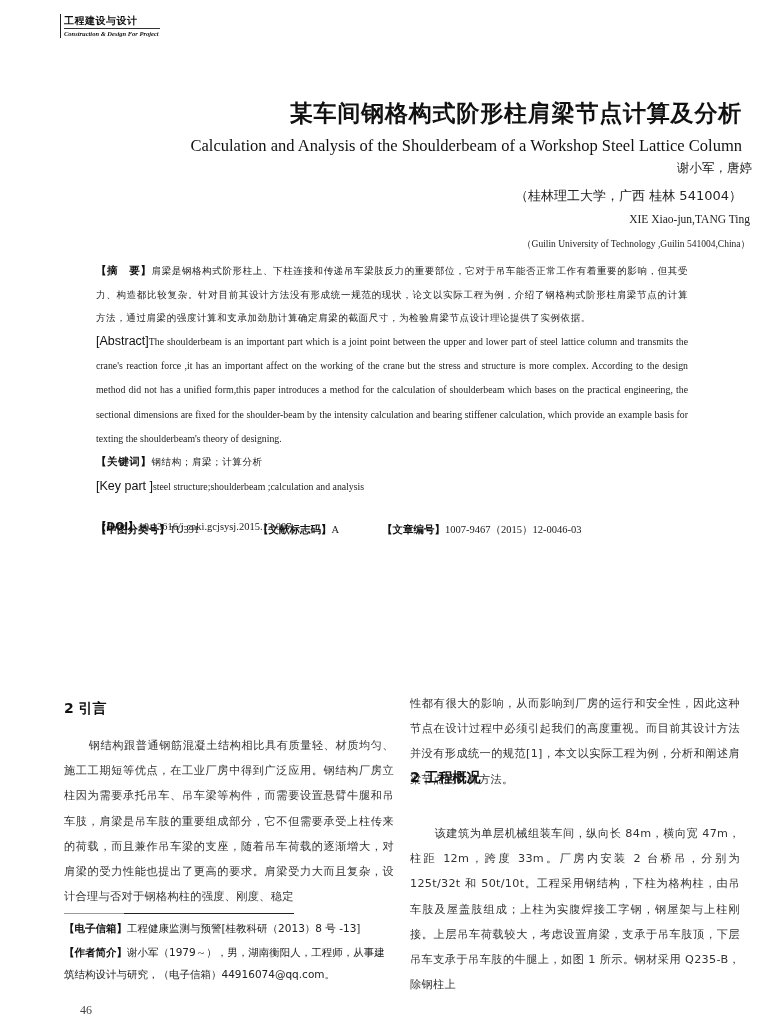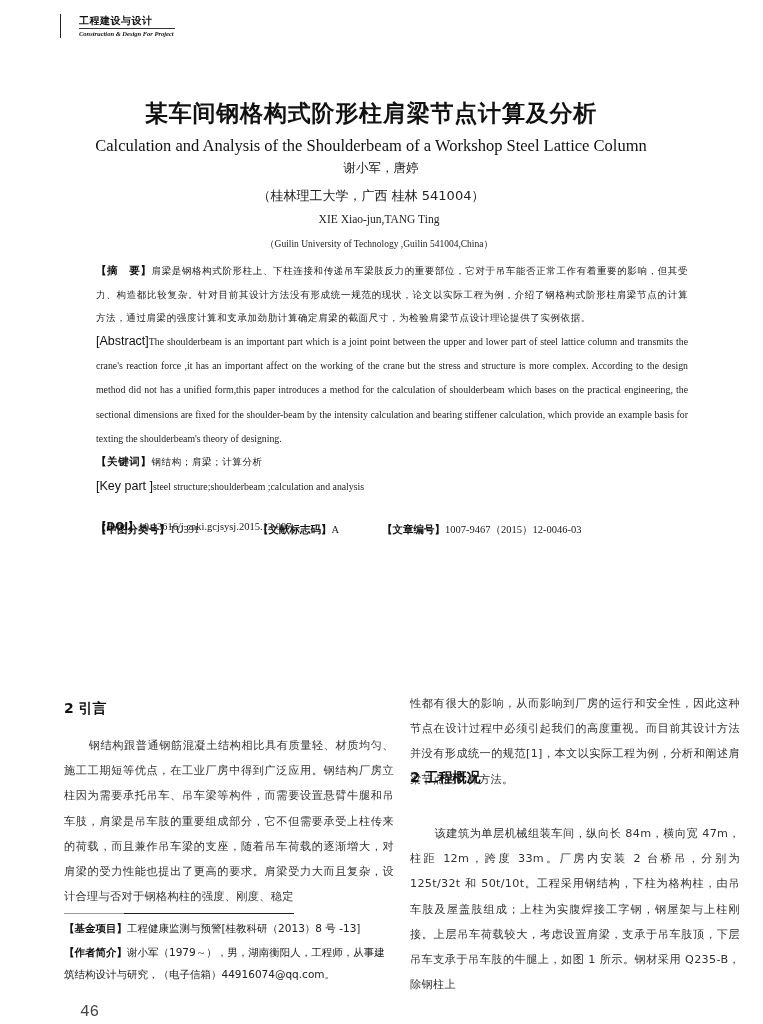--- a/index.html
+++ b/index.html
@@ -4,28 +4,28 @@
 <style>
   html, body { margin: 0; padding: 0; background: #ffffff; }
   body {
     width: 763px; height: 1024px; position: relative; overflow: hidden;
     font-family: "DejaVu Serif", serif; color: #111;
   }
   .abs { position: absolute; }
 
   
   .journal-header {
-    left: 60px; top: 14px; border-left: 1.5px solid #222; padding-left: 18px;
+    left: 60px; top: 14px; border-left: 1.5px solid #222; padding-left: 3px;
   }
   .journal-cn { font-family: "DejaVu Sans", sans-serif; font-size: 10px; font-weight: bold; line-height: 13px; letter-spacing: 0.5px; }
   .journal-rule { height: 1px; background: #333; width: 96px; margin: 1px 0 1px 0; }
   .journal-en { font-family: "Liberation Serif", serif; font-size: 6.5px; font-style: italic; font-weight: bold; line-height: 8px; }
 
   
-  .center-line { left: 0; width: 742px; text-align: center; }
+  .center-line { left: 0; width: 742px; text-align: right; }
   .title-cn { top: 98px; font-family: "DejaVu Sans", sans-serif; font-size: 23px; font-weight: bold; letter-spacing: 0.8px; color: #111; }
   .title-en { top: 136px; font-family: "Liberation Serif", serif; font-size: 16.5px; color: #111; }
   .authors-cn { top: 160px; font-family: "DejaVu Sans", sans-serif; font-size: 12.5px; left: 10px; color:#222; }
   .affil-cn { top: 187px; font-family: "DejaVu Sans", sans-serif; font-size: 13px; left: 0px; color:#222; }
   .authors-en { top: 213px; font-family: "Liberation Serif", serif; font-size: 11.5px; left: 8px; color:#222; }
   .affil-en { top: 238px; font-family: "Liberation Serif", serif; font-size: 9.5px; left: 8px; color:#222; }
 
   
   .block { left: 96px; width: 592px; }
   .para-cn {
@@ -55,21 +55,21 @@
   .body-cn {
     font-family: "DejaVu Sans", sans-serif; font-size: 11.2px; line-height: 25.2px;
     text-align: justify; color: #333; letter-spacing: 0.3px;
   }
   .indent { text-indent: 2.2em; }
 
   .footnote-rule { left: 64px; top: 913px; width: 230px; height: 1px; background: #222; }
   .footnote-rule-light { left: 64px; top: 913px; width: 60px; height: 1px; background: #999; }
   .fn { font-family: "DejaVu Sans", sans-serif; font-size: 10.5px; color: #222; line-height: 22px; }
   .fn b { font-weight: bold; color:#111; }
-  .page-num { left: 80px; top: 1003px; font-family: Liberation Mono, monospace; font-size: 16px; color:#444; }
+  .page-num { left: 80px; top: 1003px; font-family: Liberation Serif, serif; font-size: 12px; color:#444; }
 </style>
 </head>
 <body>
 
 <div class="abs journal-header">
   <div class="journal-cn">工程建设与设计</div>
   <div class="journal-rule"></div>
   <div class="journal-en">Construction &amp; Design For Project</div>
 </div>
 
@@ -109,21 +109,21 @@
 <div class="abs block doi-row">
   <span class="lbl-cn">【DOI】</span><span>10.13616/j.cnki.gcjsysj.2015.12.007</span>
 </div>
 
 <div class="abs col col-left h-sec" style="top:700px;">2  引言</div>
 <div class="abs col col-left body-cn indent" style="top:733px;">钢结构跟普通钢筋混凝土结构相比具有质量轻、材质均匀、施工工期短等优点，在工业厂房中得到广泛应用。钢结构厂房立柱因为需要承托吊车、吊车梁等构件，而需要设置悬臂牛腿和吊车肢，肩梁是吊车肢的重要组成部分，它不但需要承受上柱传来的荷载，而且兼作吊车梁的支座，随着吊车荷载的逐渐增大，对肩梁的受力性能也提出了更高的要求。肩梁受力大而且复杂，设计合理与否对于钢格构柱的强度、刚度、稳定</div>
 
 <div class="abs footnote-rule"></div>
 <div class="abs footnote-rule-light"></div>
 <div class="abs col col-left fn" style="top:917px;">
-  <b>【基金项目】</b><span>工程健康监测与预警[桂教科研（2013）8 号 -13]</span>
+  <b>【电子信箱】</b><span>工程健康监测与预警[桂教科研（2013）8 号 -13]</span>
 </div>
 <div class="abs col col-left fn" style="top:941px; width:330px;">
   <b>【作者简介】</b><span>谢小军（1979～），男，湖南衡阳人，工程师，从事建筑结构设计与研究，（电子信箱）44916074@qq.com。</span>
 </div>
 <div class="abs page-num">46</div>
 
 <div class="abs col col-right body-cn" style="top:691px;">性都有很大的影响，从而影响到厂房的运行和安全性，因此这种节点在设计过程中必须引起我们的高度重视。而目前其设计方法并没有形成统一的规范[1]，本文以实际工程为例，分析和阐述肩梁节点的计算方法。</div>
 <div class="abs col col-right h-sec" style="top:769px;">2  工程概况</div>
 <div class="abs col col-right body-cn indent" style="top:821px;">该建筑为单层机械组装车间，纵向长 84m，横向宽 47m，柱距 12m，跨度 33m。厂房内安装 2 台桥吊，分别为 125t/32t 和 50t/10t。工程采用钢结构，下柱为格构柱，由吊车肢及屋盖肢组成；上柱为实腹焊接工字钢，钢屋架与上柱刚接。上层吊车荷载较大，考虑设置肩梁，支承于吊车肢顶，下层吊车支承于吊车肢的牛腿上，如图 1 所示。钢材采用 Q235-B，除钢柱上</div>
 

